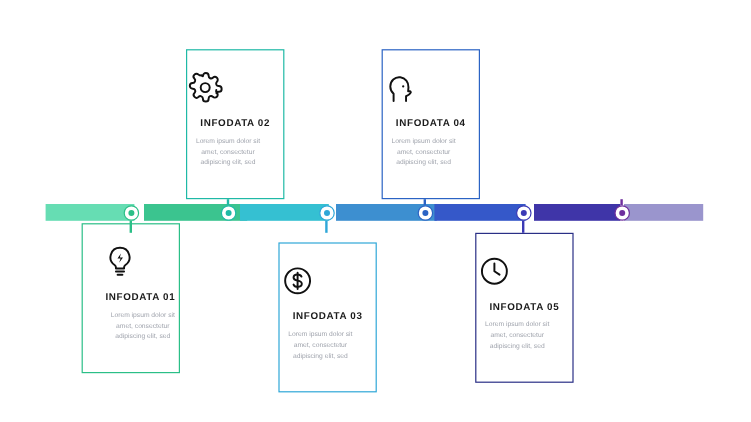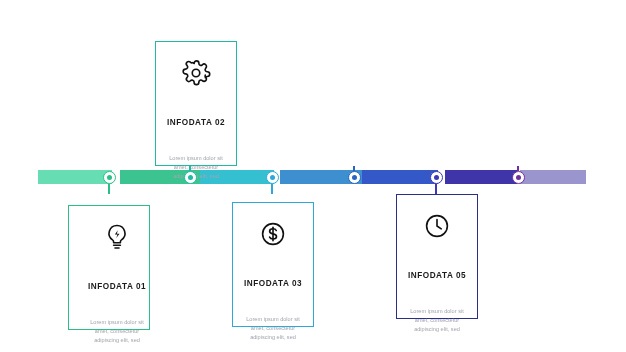--- a/index.html
+++ b/index.html
@@ -7,21 +7,21 @@
     width:626px;height:352px;background:#ffffff;
     font-family:"Liberation Sans", sans-serif;
     overflow:hidden;position:relative;
   }
   #infographic{position:absolute;left:0;top:0;width:626px;height:352px;}
 
   .card{
     position:absolute;width:82px;height:125px;
     background:#ffffff;border:1.4px solid #000;
     box-sizing:border-box;
-    display:flex;flex-direction:column;align-items:center;gap:20px;
+    display:flex;flex-direction:column;
   }
   .card-icon{
     margin-top:16px;width:30px;height:30px;
     display:flex;align-items:center;justify-content:center;
   }
   .card-icon svg{display:block;}
   .card-title{
     margin-top:10px;font-size:8.2px;font-weight:bold;
     letter-spacing:0.55px;color:#1b1b1b;text-align:center;
     white-space:nowrap;
@@ -45,21 +45,21 @@
 <body>
 
 <div id="infographic">
     <div class="seg" style="left: 38px; top: 170px; width: 74px; background: rgb(102, 221, 179);"></div>
     <div class="seg" style="left: 120px; top: 170px; width: 86px; background: rgb(59, 196, 143);"></div>
     <div class="seg" style="left: 200px; top: 170px; width: 74px; background: rgb(53, 192, 210);"></div>
     <div class="seg" style="left: 280px; top: 170px; width: 84px; background: rgb(61, 143, 208);"></div>
     <div class="seg" style="left: 362px; top: 170px; width: 76px; background: rgb(53, 88, 201);"></div>
     <div class="seg" style="left: 445px; top: 170px; width: 72px; background: rgb(63, 53, 168);"></div>
     <div class="seg" style="left: 520px; top: 170px; width: 66px; background: rgb(154, 149, 205);"></div>
-    <div class="card" style="left: 68px; top: 205px; border-color: rgb(43, 191, 135); padding-left: 16px;">
+    <div class="card" style="left: 68px; top: 186px; border-color: rgb(43, 191, 135); padding-left: 16px;">
       <div class="card-icon">
         <svg width="30" height="30" viewBox="0 0 24 24" fill="none" stroke="#111" stroke-width="1.3" stroke-linecap="round" stroke-linejoin="round">
           <path d="M12 2.8a6.3 6.3 0 0 0-3.6 11.5c.6.4.9 1 .9 1.7v.6h5.4v-.6c0-.7.3-1.3.9-1.7A6.3 6.3 0 0 0 12 2.8z"></path>
           <path d="M9.3 18.6h5.4"></path>
           <path d="M10.4 20.8h3.2"></path>
           <path d="m12.6 6.6-2.3 3.3h2.1l-1 2.9 2.6-3.5h-2.1z" fill="#111" stroke="none"></path>
         </svg>
       </div>
       <div class="card-title">INFODATA 01</div>
       <div class="card-desc">Lorem ipsum dolor sit amet, consectetur adipiscing elit, sed</div>
@@ -90,20 +90,30 @@
           <path d="M14.6 9.2c-.4-.9-1.4-1.4-2.6-1.4-1.5 0-2.7.8-2.7 2s1.1 1.8 2.7 2.1c1.6.3 2.8.9 2.8 2.1s-1.2 2-2.8 2c-1.3 0-2.3-.5-2.7-1.5"></path>
         </svg>
       </div>
       <div class="card-title">INFODATA 03</div>
       <div class="card-desc">Lorem ipsum dolor sit amet, consectetur adipiscing elit, sed</div>
     </div>
     <div class="stem" style="background: rgb(47, 167, 216); left: 271.3px; top: 183.5px; height: 10.5px;"></div>
     <div class="node" style="left: 265.5px; top: 170.5px; border-color: rgb(47, 167, 216);">
       <i style="background: rgb(47, 167, 216);"></i>
     </div>
+    <div class="card" style="left: 318px; top: 41px; border-color: rgb(43, 99, 196);">
+      <div class="card-icon">
+        <svg width="30" height="30" viewBox="0 0 24 24" fill="none" stroke="#111" stroke-width="1.3" stroke-linecap="round" stroke-linejoin="round">
+          <path d="M15.5 21v-3.2c1.6-.5 2.6-1.3 3.1-2.4.2-.5-.1-.9-.6-1h-1.1l.2-2.6c.2-3.4-2.1-6.3-5.4-6.7C8.1 4.6 5 7.4 5 11.2c0 2 .8 3.6 2.2 4.9V21"></path>
+          <circle cx="13.6" cy="11.2" r=".75" fill="#111" stroke="none"></circle>
+        </svg>
+      </div>
+      <div class="card-title">INFODATA 04</div>
+      <div class="card-desc">Lorem ipsum dolor sit amet, consectetur adipiscing elit, sed</div>
+    </div>
     <div class="stem" style="background: rgb(43, 99, 196); left: 353.3px; top: 166px; height: 4.5px;"></div>
     <div class="node" style="left: 347.5px; top: 170.5px; border-color: rgb(43, 99, 196);">
       <i style="background: rgb(43, 99, 196);"></i>
     </div>
     <div class="card" style="left: 396px; top: 194px; border-color: rgb(42, 47, 134);">
       <div class="card-icon">
         <svg width="30" height="30" viewBox="0 0 24 24" fill="none" stroke="#111" stroke-width="1.3" stroke-linecap="round" stroke-linejoin="round">
           <circle cx="12" cy="12" r="8.3"></circle>
           <path d="M12 6.8V12l3.4 2.3"></path>
         </svg>

